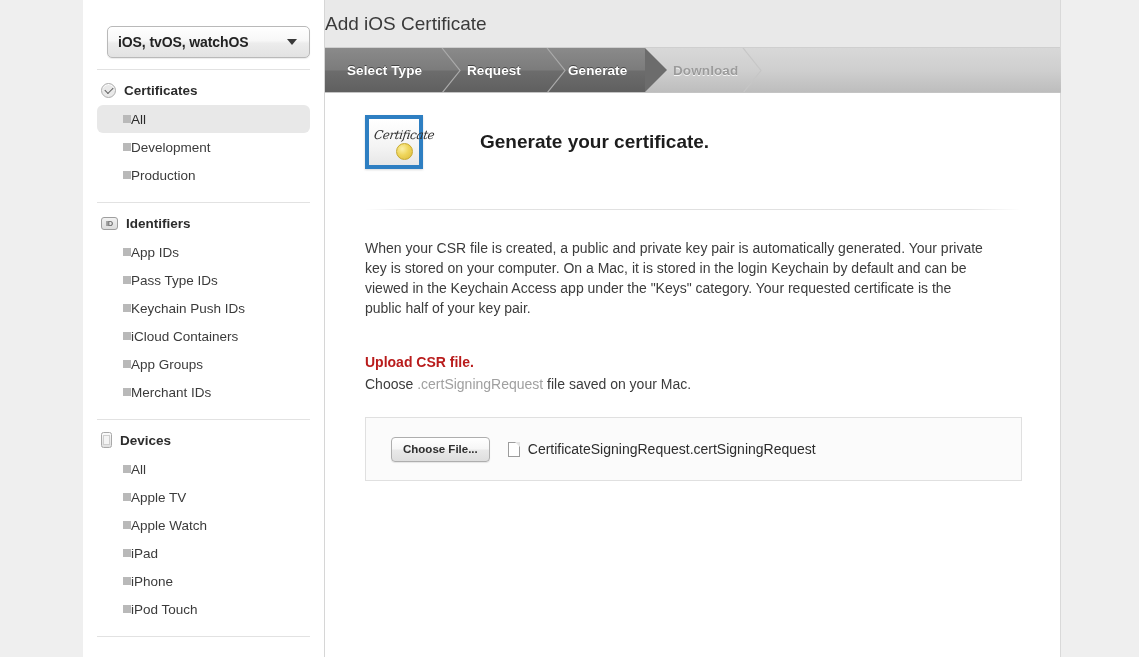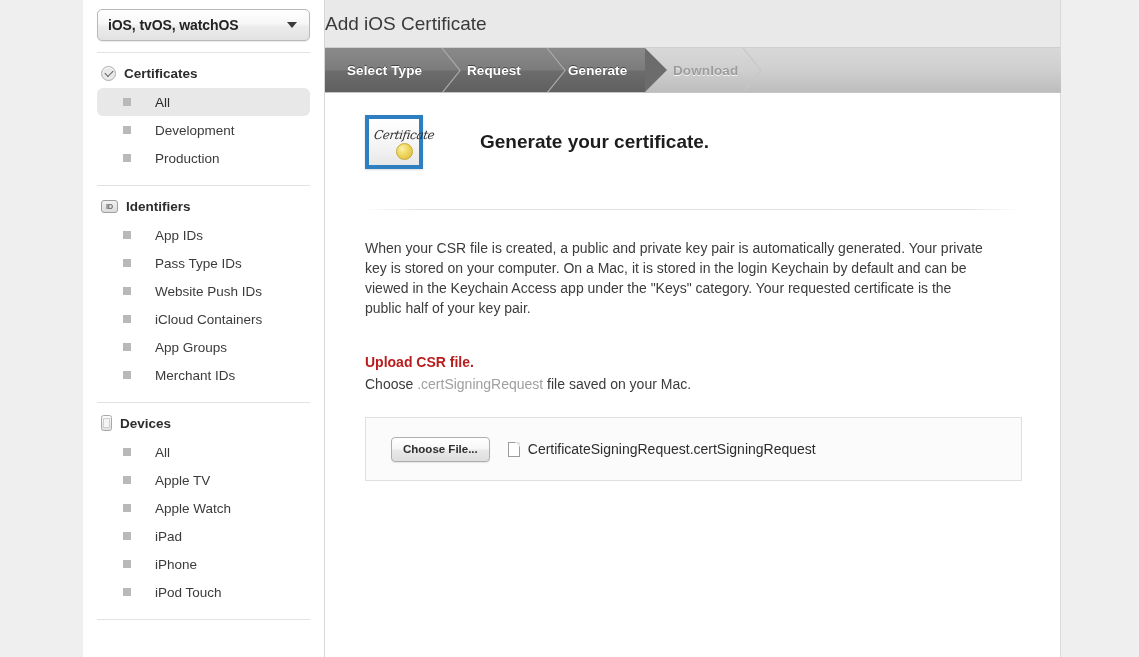--- a/index.html
+++ b/index.html
@@ -11,21 +11,21 @@
   }
   .page { position: relative; width: 1139px; height: 657px; background: #efefef; }
 
   
   .sidebar {
     position: absolute; left: 83px; top: 0; width: 242px; height: 657px;
     background: #ffffff;
     border-right: 1px solid #d6d6d6;
     overflow: hidden;
   }
-  .platform-select-wrap { padding: 9px 14px 0 14px; }
+  .platform-select-wrap { padding: 26px 14px 0 14px; margin-left: 10px; }
   .platform-select {
     position: relative;
     height: 32px;
     border: 1px solid #b9b9b9;
     border-radius: 5px;
     background: linear-gradient(to bottom, #ffffff 0%, #f7f7f7 45%, #ececec 55%, #e2e2e2 100%);
     box-shadow: 0 1px 1px rgba(0,0,0,.08), inset 0 1px 0 #fff;
     display: flex; align-items: center;
     padding: 0 10px;
     cursor: pointer;
@@ -85,21 +85,21 @@
     background: linear-gradient(to bottom,#fbfbfb,#e0e0e0);
     border: 1.5px solid #a8a8a8;
     position: relative;
   }
   .ico-device::after {
     content: ""; position: absolute; left: 1px; right: 1px; top: 1.5px; bottom: 2.5px;
     background: #f4f4f4; border: 1px solid #cfcfcf;
   }
 
   .nav-item {
-    display: flex; align-items: center; gap: 24px;
+    display: flex; align-items: center; gap: 0;
     height: 28px; padding-left: 26px;
     border-radius: 6px;
     cursor: pointer;
   }
   .nav-item .bullet {
     width: 8px; height: 8px; background: #b9b9b9; flex: 0 0 auto;
   }
   .nav-item .txt { font-size: 13.5px; color: #3b3b3b; }
   .nav-item.selected { background: #e8e8e8; }
   .nav-item.selected .txt { color: #2a2a2a; }
@@ -284,21 +284,21 @@
         <div class="nav-item">
           <span class="bullet"></span>
           <span class="txt">App IDs</span>
         </div>
         <div class="nav-item">
           <span class="bullet"></span>
           <span class="txt">Pass Type IDs</span>
         </div>
         <div class="nav-item">
           <span class="bullet"></span>
-          <span class="txt">Website Push IDs</span>
+          <span class="txt">Keychain Push IDs</span>
         </div>
         <div class="nav-item">
           <span class="bullet"></span>
           <span class="txt">iCloud Containers</span>
         </div>
         <div class="nav-item">
           <span class="bullet"></span>
           <span class="txt">App Groups</span>
         </div>
         <div class="nav-item">

